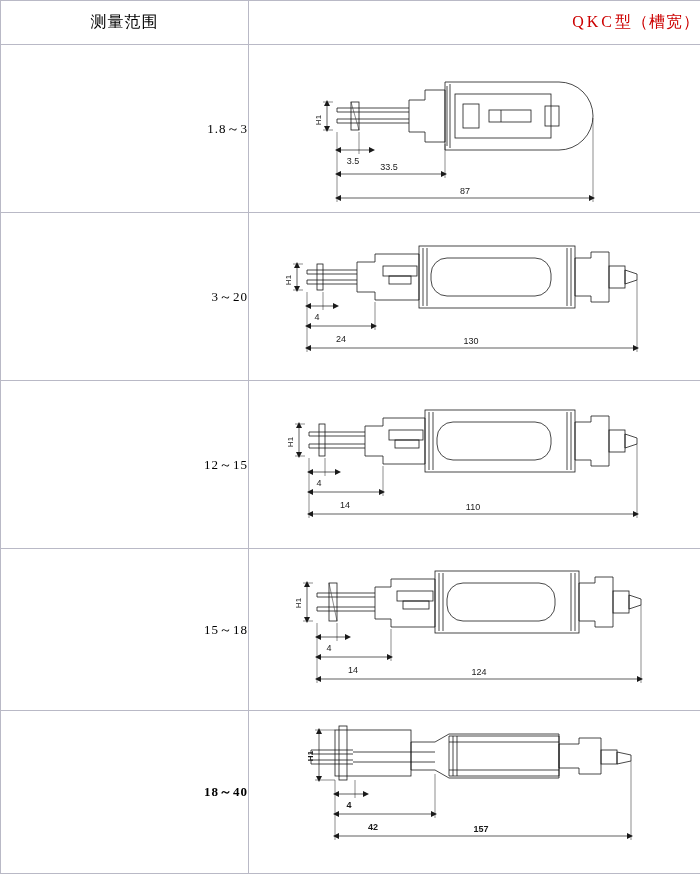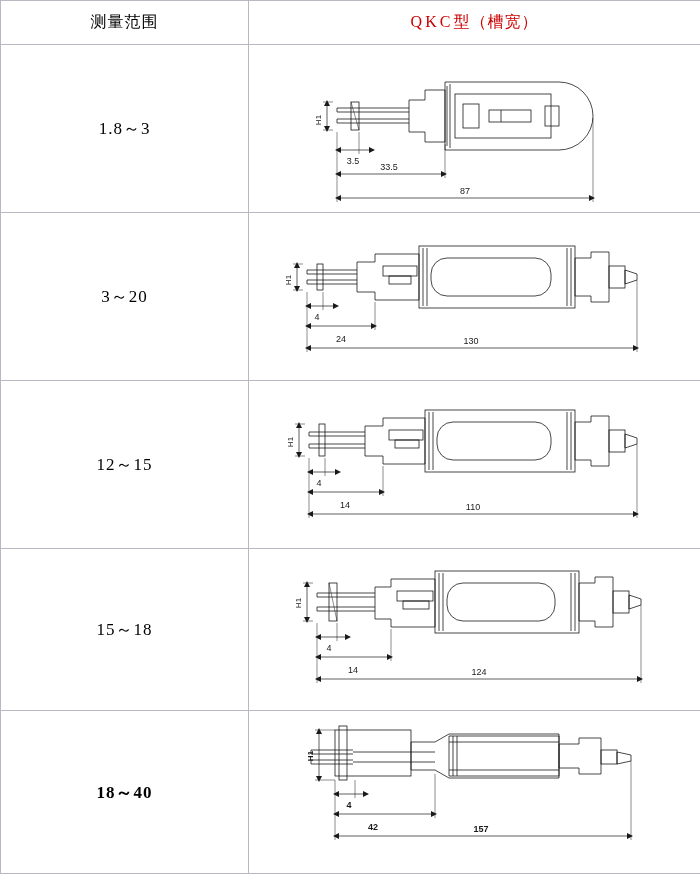--- a/index.html
+++ b/index.html
@@ -40,26 +40,27 @@
   }
   .hdr-range {
     font-size: 16px;
     letter-spacing: 1px;
     font-family: "Liberation Serif", serif;
   }
   .hdr-type {
     font-size: 16px;
     color: #cc0000;
     letter-spacing: 1px;
+    text-align: right;
   }
   .hdr-type .spaced { letter-spacing: 3px; }
 
   .range-cell {
-    text-align: center;
-    font-size: 17px;
+    text-align: right;
+    font-size: 13px;
     letter-spacing: 1px;
     margin-top: 40px;
   }
   .fig-cell {
     position: relative;
     padding: 0;
   }
   .fig-wrap {
     position: relative;
     width: 452px;

